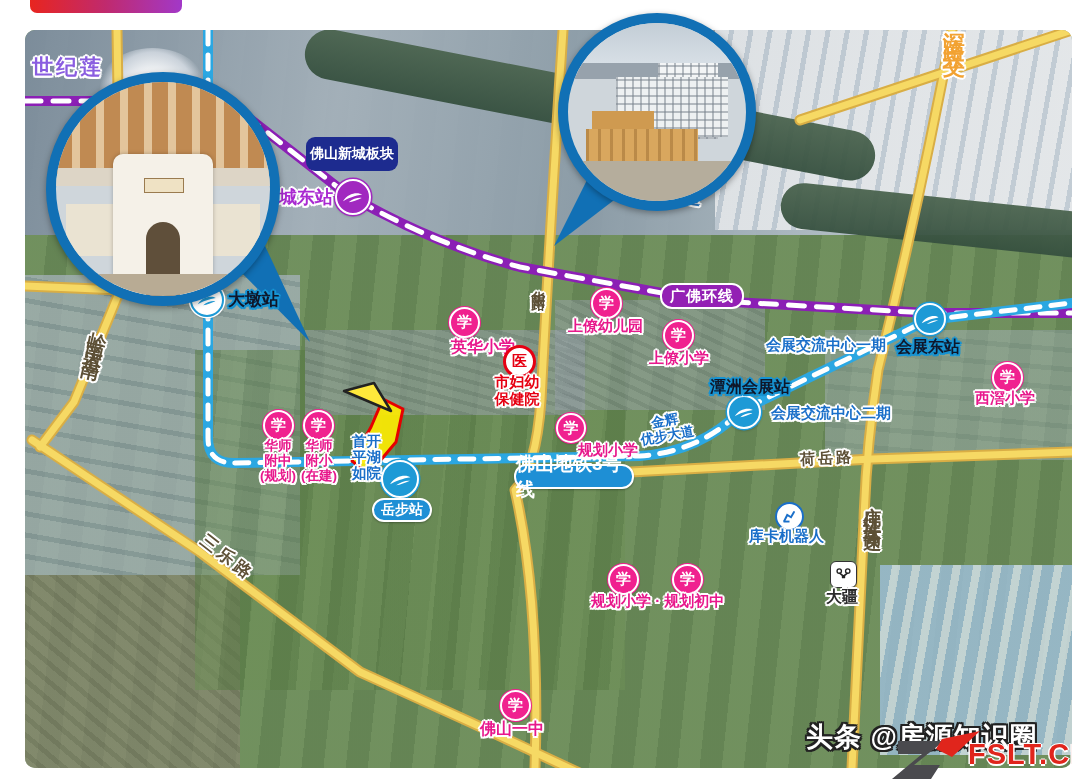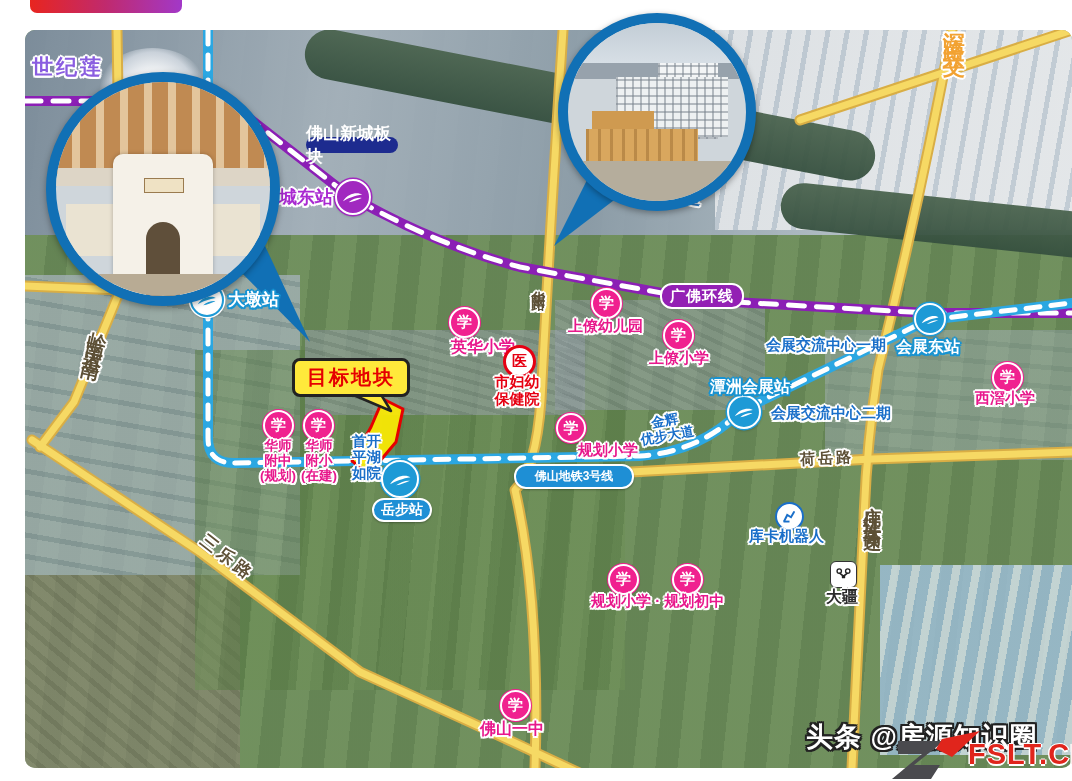--- a/index.html
+++ b/index.html
@@ -7,21 +7,21 @@
        font-family:"Liberation Sans","DejaVu Sans",sans-serif;}
   .abs{position:absolute;}
   
   #map{position:absolute;left:25px;top:30px;width:1047px;height:738px;border-radius:10px;
        overflow:hidden;background:#6f8f5e;}
   #map .layer{position:absolute;}
   
   .lbl{position:absolute;font-weight:bold;white-space:nowrap;line-height:1.12;}
   .ow-w{text-shadow:2px 0 #fff,-2px 0 #fff,0 2px #fff,0 -2px #fff,1.5px 1.5px #fff,
         -1.5px -1.5px #fff,1.5px -1.5px #fff,-1.5px 1.5px #fff;}
-  .ow-b{color:#ffffff;text-shadow:2px 0 #1793d2,-2px 0 #1793d2,0 2px #1793d2,0 -2px #1793d2,
+  .ow-b{color:#0f172a;text-shadow:2px 0 #1793d2,-2px 0 #1793d2,0 2px #1793d2,0 -2px #1793d2,
         1.5px 1.5px #1793d2,-1.5px -1.5px #1793d2,1.5px -1.5px #1793d2,-1.5px 1.5px #1793d2;}
   .ow-k{color:#fff;text-shadow:2px 0 #222,-2px 0 #222,0 2px #222,0 -2px #222,
         2px 2px #222,-2px -2px #222,2px -2px #222,-2px 2px #222;}
   .vert{writing-mode:vertical-rl;text-orientation:upright;}
   
   .pill{position:absolute;display:flex;align-items:center;justify-content:center;
         color:#fff;font-weight:bold;border-radius:12px;}
   .pill.blue{background:#1e8fd5;border:2px solid #fff;box-shadow:0 1px 2px rgba(0,0,0,.3);}
   .pill.purple{background:#9320b4;border:2px solid #fff;}
   .pill.navy{background:#1d2b8f;border-radius:9px;}
@@ -115,25 +115,25 @@
 
         <path stroke="#2ba7e2" stroke-width="10" d="M183,0 L183,408 Q183,434 211,433 L615,426 Q675,422 717,380 L903,290 L1047,273"></path>
         <path stroke="#ffffff" stroke-width="5" stroke-dasharray="14 11" d="M183,0 L183,408 Q183,434 211,433 L615,426 Q675,422 717,380 L903,290 L1047,273"></path>
 
         <polygon points="358,369 378,379 371,412 344,444 327,431 346,397" fill="rgba(255,236,0,.9)" stroke="#e60000" stroke-width="3"></polygon>
         <polygon points="319,361 349,353 366,381" fill="#ffe93b" stroke="#222" stroke-width="2.5"></polygon>
       </g>
     </svg>
 
     <div class="lbl ow-w" style="left:7px;top:25px;font-size:21px;color:#8a5de0;letter-spacing:3px;">世纪莲</div>
-    <div class="pill navy" style="left:281px;top:107px;width:92px;height:16px;font-size:17px;">佛山新城板块</div>
+    <div class="pill navy" style="left:281px;top:107px;width:92px;height:34px;font-size:14px;">佛山新城板块</div>
     <div class="lbl ow-w vert" style="left:916px;top:-16px;font-size:22px;color:#f2a232;letter-spacing:7px;">滘路立交</div>
     <div class="lbl ow-w" style="left:587px;top:152px;font-size:18px;color:#2f7cc3;letter-spacing:6px;transform:rotate(9deg);">潭洲水道</div>
     <div class="pill purple" style="left:635px;top:253px;width:80px;height:22px;font-size:15px;letter-spacing:1px;">广佛环线</div>
-    <div class="pill blue" style="left:489px;top:434px;width:116px;height:21px;font-size:12px;border-radius:12px;">佛山地铁3号线</div>
+    <div class="pill blue" style="left:489px;top:434px;width:116px;height:21px;font-size:19px;border-radius:12px;">佛山地铁3号线</div>
 
     <div class="lbl ow-w vert" style="left:63px;top:288px;font-size:19px;color:#5d5036;letter-spacing:7px;transform:rotate(13deg);">岭南大道南</div>
     <div class="lbl ow-w vert" style="left:505px;top:250px;font-size:14px;color:#5d5036;letter-spacing:3px;">华阳路</div>
     <div class="lbl ow-w" style="left:171px;top:518px;font-size:17px;color:#5d5036;letter-spacing:4px;transform:rotate(38deg);">三乐路</div>
     <div class="lbl ow-w" style="left:775px;top:420px;font-size:15px;color:#5d5036;letter-spacing:3px;transform:rotate(-3deg);">荷岳路</div>
     <div class="lbl ow-w vert" style="left:837px;top:463px;font-size:18px;color:#5d5036;letter-spacing:5px;">广佛江珠高速</div>
 
     <div class="dot metro-dot" style="left:168px;top:58px;width:30px;height:30px;">
       <svg viewBox="0 0 24 16">
           <path fill="currentColor" d="M2 13 C7 4,18 3,22 6 C15 7,7 10,2 13 Z M8 14 C12 10.5,18 9,21.5 9.5 C17 11.5,12 13.5,8 14 Z"></path>
@@ -169,21 +169,20 @@
     </div>
     <div class="lbl ow-b" style="left:685px;top:348px;font-size:16px;">潭洲会展站</div>
 
     <div class="dot metro-dot" style="left:889px;top:273px;width:28px;height:28px;">
       <svg viewBox="0 0 24 16">
           <path fill="currentColor" d="M2 13 C7 4,18 3,22 6 C15 7,7 10,2 13 Z M8 14 C12 10.5,18 9,21.5 9.5 C17 11.5,12 13.5,8 14 Z"></path>
         </svg>
     </div>
     <div class="lbl ow-b" style="left:871px;top:308px;font-size:16px;">会展东站</div>
 
-    <div id="target-box" style="left:267px;top:328px;width:112px;height:33px;">目标地块</div>
 
     <div class="dot school-dot" style="left:424px;top:277px;">学</div>
     <div class="lbl ow-w" style="left:410px;top:308px;font-size:16px;color:#e8188c;padding-left:16px;">英华小学</div>
 
     <div class="dot school-dot" style="left:566px;top:258px;">学</div>
     <div class="lbl ow-w" style="left:543px;top:288px;font-size:15px;color:#e8188c;">上僚幼儿园</div>
 
     <div class="dot school-dot" style="left:638px;top:290px;">学</div>
     <div class="lbl ow-w" style="left:624px;top:320px;font-size:15px;color:#e8188c;">上僚小学</div>
 

